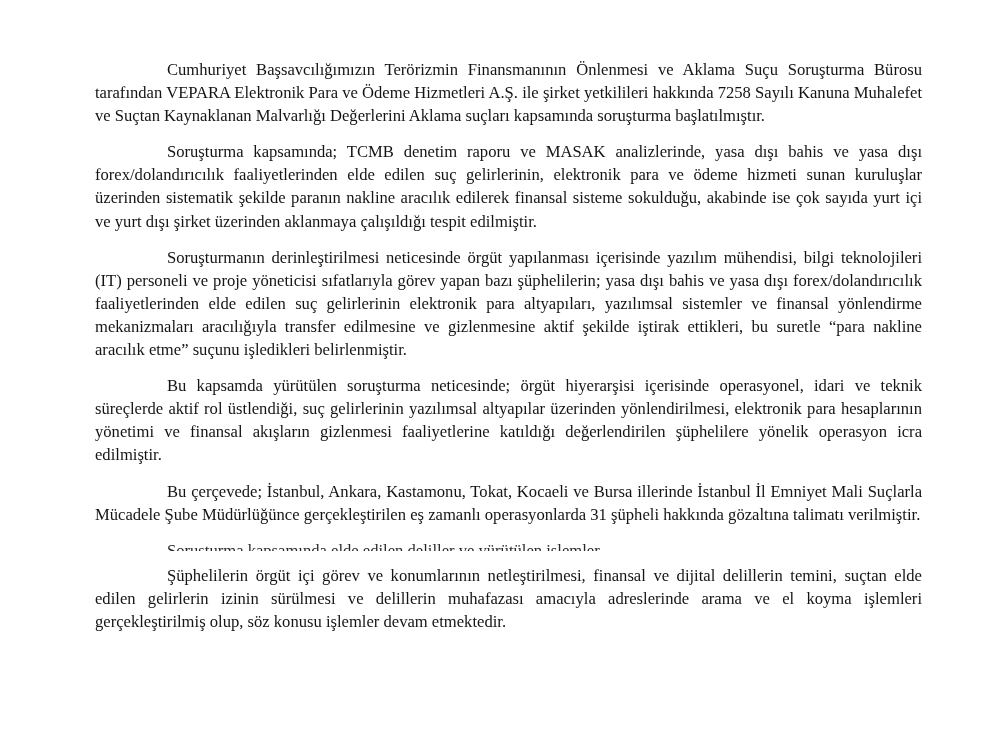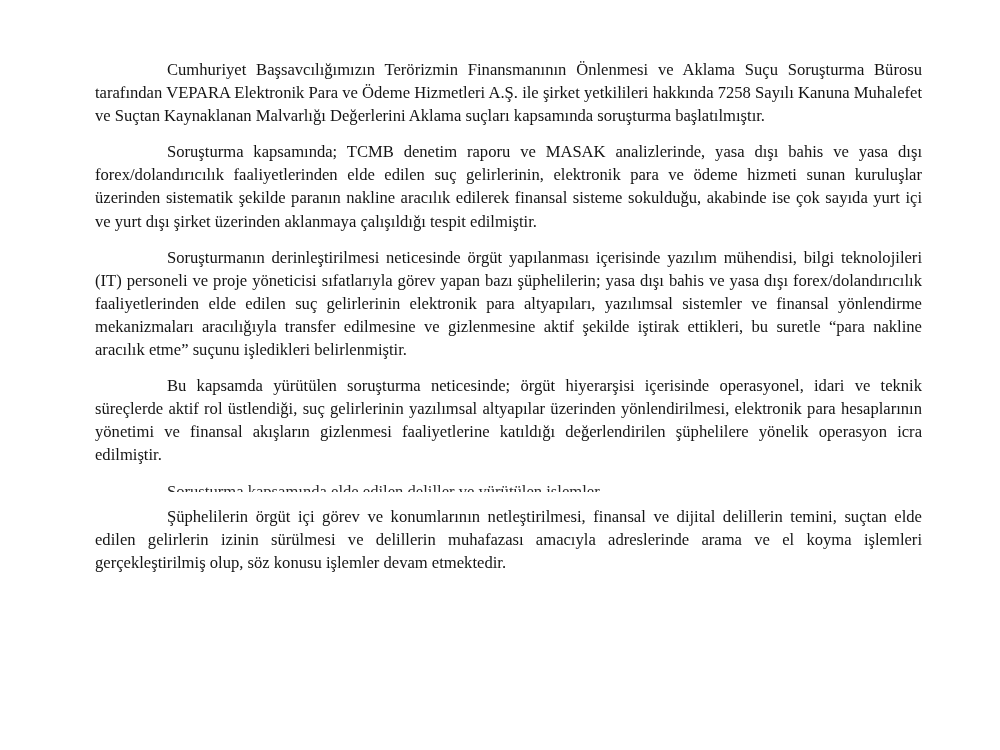--- a/index.html
+++ b/index.html
@@ -58,19 +58,20 @@
   <div id="document-body">
 
     <p class="doc-paragraph">Cumhuriyet Başsavcılığımızın Terörizmin Finansmanının Önlenmesi ve Aklama Suçu Soruşturma Bürosu tarafından VEPARA Elektronik Para ve Ödeme Hizmetleri A.Ş. ile şirket yetkilileri hakkında 7258 Sayılı Kanuna Muhalefet ve Suçtan Kaynaklanan Malvarlığı Değerlerini Aklama suçları kapsamında soruşturma başlatılmıştır.</p>
 
     <p class="doc-paragraph">Soruşturma kapsamında; TCMB denetim raporu ve MASAK analizlerinde, yasa dışı bahis ve yasa dışı forex/dolandırıcılık faaliyetlerinden elde edilen suç gelirlerinin, elektronik para ve ödeme hizmeti sunan kuruluşlar üzerinden sistematik şekilde paranın nakline aracılık edilerek finansal sisteme sokulduğu, akabinde ise çok sayıda yurt içi ve yurt dışı şirket üzerinden aklanmaya çalışıldığı tespit edilmiştir.</p>
 
     <p class="doc-paragraph">Soruşturmanın derinleştirilmesi neticesinde örgüt yapılanması içerisinde yazılım mühendisi, bilgi teknolojileri (IT) personeli ve proje yöneticisi sıfatlarıyla görev yapan bazı şüphelilerin; yasa dışı bahis ve yasa dışı forex/dolandırıcılık faaliyetlerinden elde edilen suç gelirlerinin elektronik para altyapıları, yazılımsal sistemler ve finansal yönlendirme mekanizmaları aracılığıyla transfer edilmesine ve gizlenmesine aktif şekilde iştirak ettikleri, bu suretle “para nakline aracılık etme” suçunu işledikleri belirlenmiştir.</p>
 
     <p class="doc-paragraph">Bu kapsamda yürütülen soruşturma neticesinde; örgüt hiyerarşisi içerisinde operasyonel, idari ve teknik süreçlerde aktif rol üstlendiği, suç gelirlerinin yazılımsal altyapılar üzerinden yönlendirilmesi, elektronik para hesaplarının yönetimi ve finansal akışların gizlenmesi faaliyetlerine katıldığı değerlendirilen şüphelilere yönelik operasyon icra edilmiştir.</p>
 
+    <p class="doc-paragraph">Bu çerçevede; İstanbul, Ankara, Kastamonu, Tokat, Kocaeli ve Bursa illerinde İstanbul İl Emniyet Mali Suçlarla Mücadele Şube Müdürlüğünce gerçekleştirilen eş zamanlı operasyonlarda 31 şüpheli hakkında gözaltına talimatı verilmiştir.</p>
 
     <p class="doc-paragraph clipped">Soruşturma kapsamında elde edilen deliller ve yürütülen işlemler</p>
 
     <p class="doc-paragraph">Şüphelilerin örgüt içi görev ve konumlarının netleştirilmesi, finansal ve dijital delillerin temini, suçtan elde edilen gelirlerin izinin sürülmesi ve delillerin muhafazası amacıyla adreslerinde arama ve el koyma işlemleri gerçekleştirilmiş olup, söz konusu işlemler devam etmektedir.</p>
 
   </div>
 </div>
 
 </body></html>

